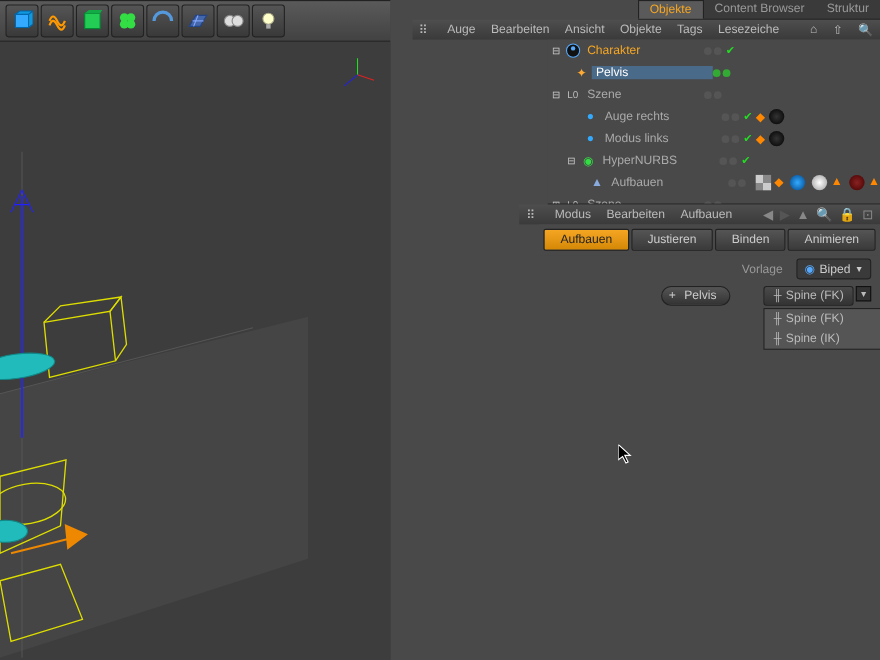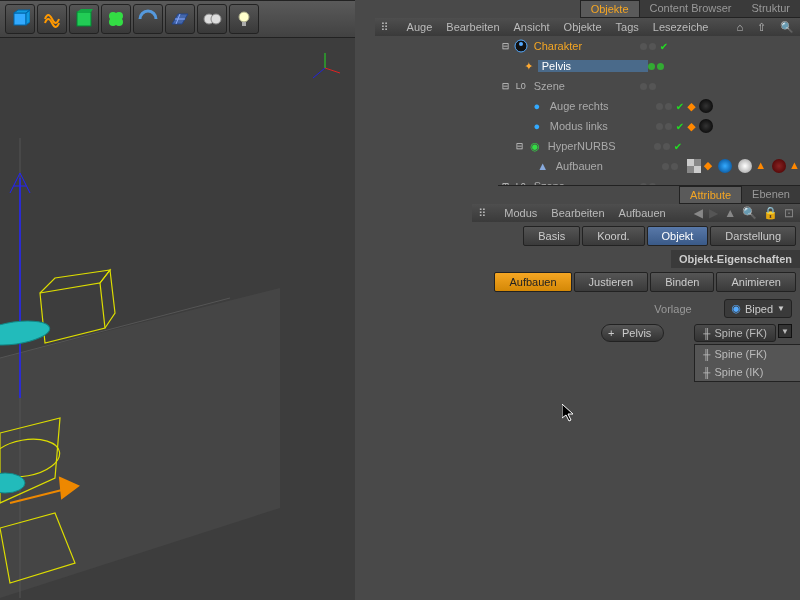--- a/index.html
+++ b/index.html
@@ -42,21 +42,21 @@
 .tag { width: 14px; height: 14px; border-radius: 50%; margin-left: 3px; display: inline-block; }
 
 
 .attr-tabs { display: flex; background: #3a3a3a; height: 18px; }
 .attr-header { height: 24px; background: #3f3f3f; display: flex; align-items: center; padding: 0 8px; gap: 6px; }
 .btnrow { display: flex; gap: 2px; padding: 4px; background: #494949; }
 .btn { padding: 3px 14px; background: linear-gradient(#555,#3a3a3a); border: 1px solid #222; color: #ccc; border-radius: 2px; }
 .btn.active { background: linear-gradient(#5878a8,#3a5a88); color: #fff; }
 .btn.orange { background: linear-gradient(#f5a623,#d48806); color: #222; }
 .section-title { background: #3a3a3a; padding: 3px 8px; color: #ccc; font-weight: bold; }
-.field-row { display: flex; align-items: center; padding: 3px 8px; gap: 20px; }
+.field-row { display: flex; align-items: center; padding: 3px 8px; gap: 0; }
 .field-label { width: 50px; color: #999; }
 .field-input { flex: 1; background: #3a3a3a; border: 1px solid #222; padding: 2px 6px; color: #ccc; display: flex; align-items: center; gap: 4px; border-radius: 3px; }
 .collapsible { background: #3a3a3a; padding: 3px 8px; color: #ccc; }
 .pill { background: linear-gradient(#555,#333); border: 1px solid #222; border-radius: 10px; padding: 2px 12px 2px 20px; color: #ccc; position: relative; }
 .pill::before { content: "+"; position: absolute; left: 6px; color: #ccc; }
 
 
 .dropdown-anchor { position: relative; }
 .dd-display { background: linear-gradient(#4a4a4a,#333); border: 1px solid #222; border-radius: 3px; padding: 2px 8px; display: flex; align-items: center; gap: 4px; }
 .dd-menu { position: absolute; top: 20px; left: 0; background: #555; border: 1px solid #222; min-width: 110px; z-index: 10; }
@@ -270,47 +270,36 @@
         <span class="expander">⊞</span>
         <span class="oicon" style="font-size:9px">L0</span>
         <span class="oname">Szene</span>
         <span class="dots">
             <span class="dot"></span>
             <span class="dot"></span>
           </span>
       </div>
     </div>
 
-    <div class="tabs attr-tabs">
-      <div class="tab active">Attribute</div>
-      <div class="tab">Ebenen</div>
-    </div>
     <div class="menubar">
       <span class="micon">⠿</span>
       <span>Modus</span>
       <span>Bearbeiten</span>
       <span>Aufbauen</span>
       <span class="spacer"></span>
       <div class="nav-icons">
         <span>◀</span>
         <span style="color:#555">▶</span>
         <span>▲</span>
         <span>🔍</span>
         <span>🔒</span>
         <span>⊡</span>
       </div>
     </div>
     <div class="btnrow">
-      <div class="btn">Basis</div>
-      <div class="btn">Koord.</div>
-      <div class="btn active">Objekt</div>
-      <div class="btn">Darstellung</div>
-    </div>
-    <div class="section-title">Objekt-Eigenschaften</div>
-    <div class="btnrow">
       <div class="btn orange">Aufbauen</div>
       <div class="btn">Justieren</div>
       <div class="btn">Binden</div>
       <div class="btn">Animieren</div>
     </div>
     <div class="field-row">
       <span class="field-label">Vorlage</span>
       <div class="field-input">
         <span style="color:#5af">◉</span>
         <span>Biped</span>

